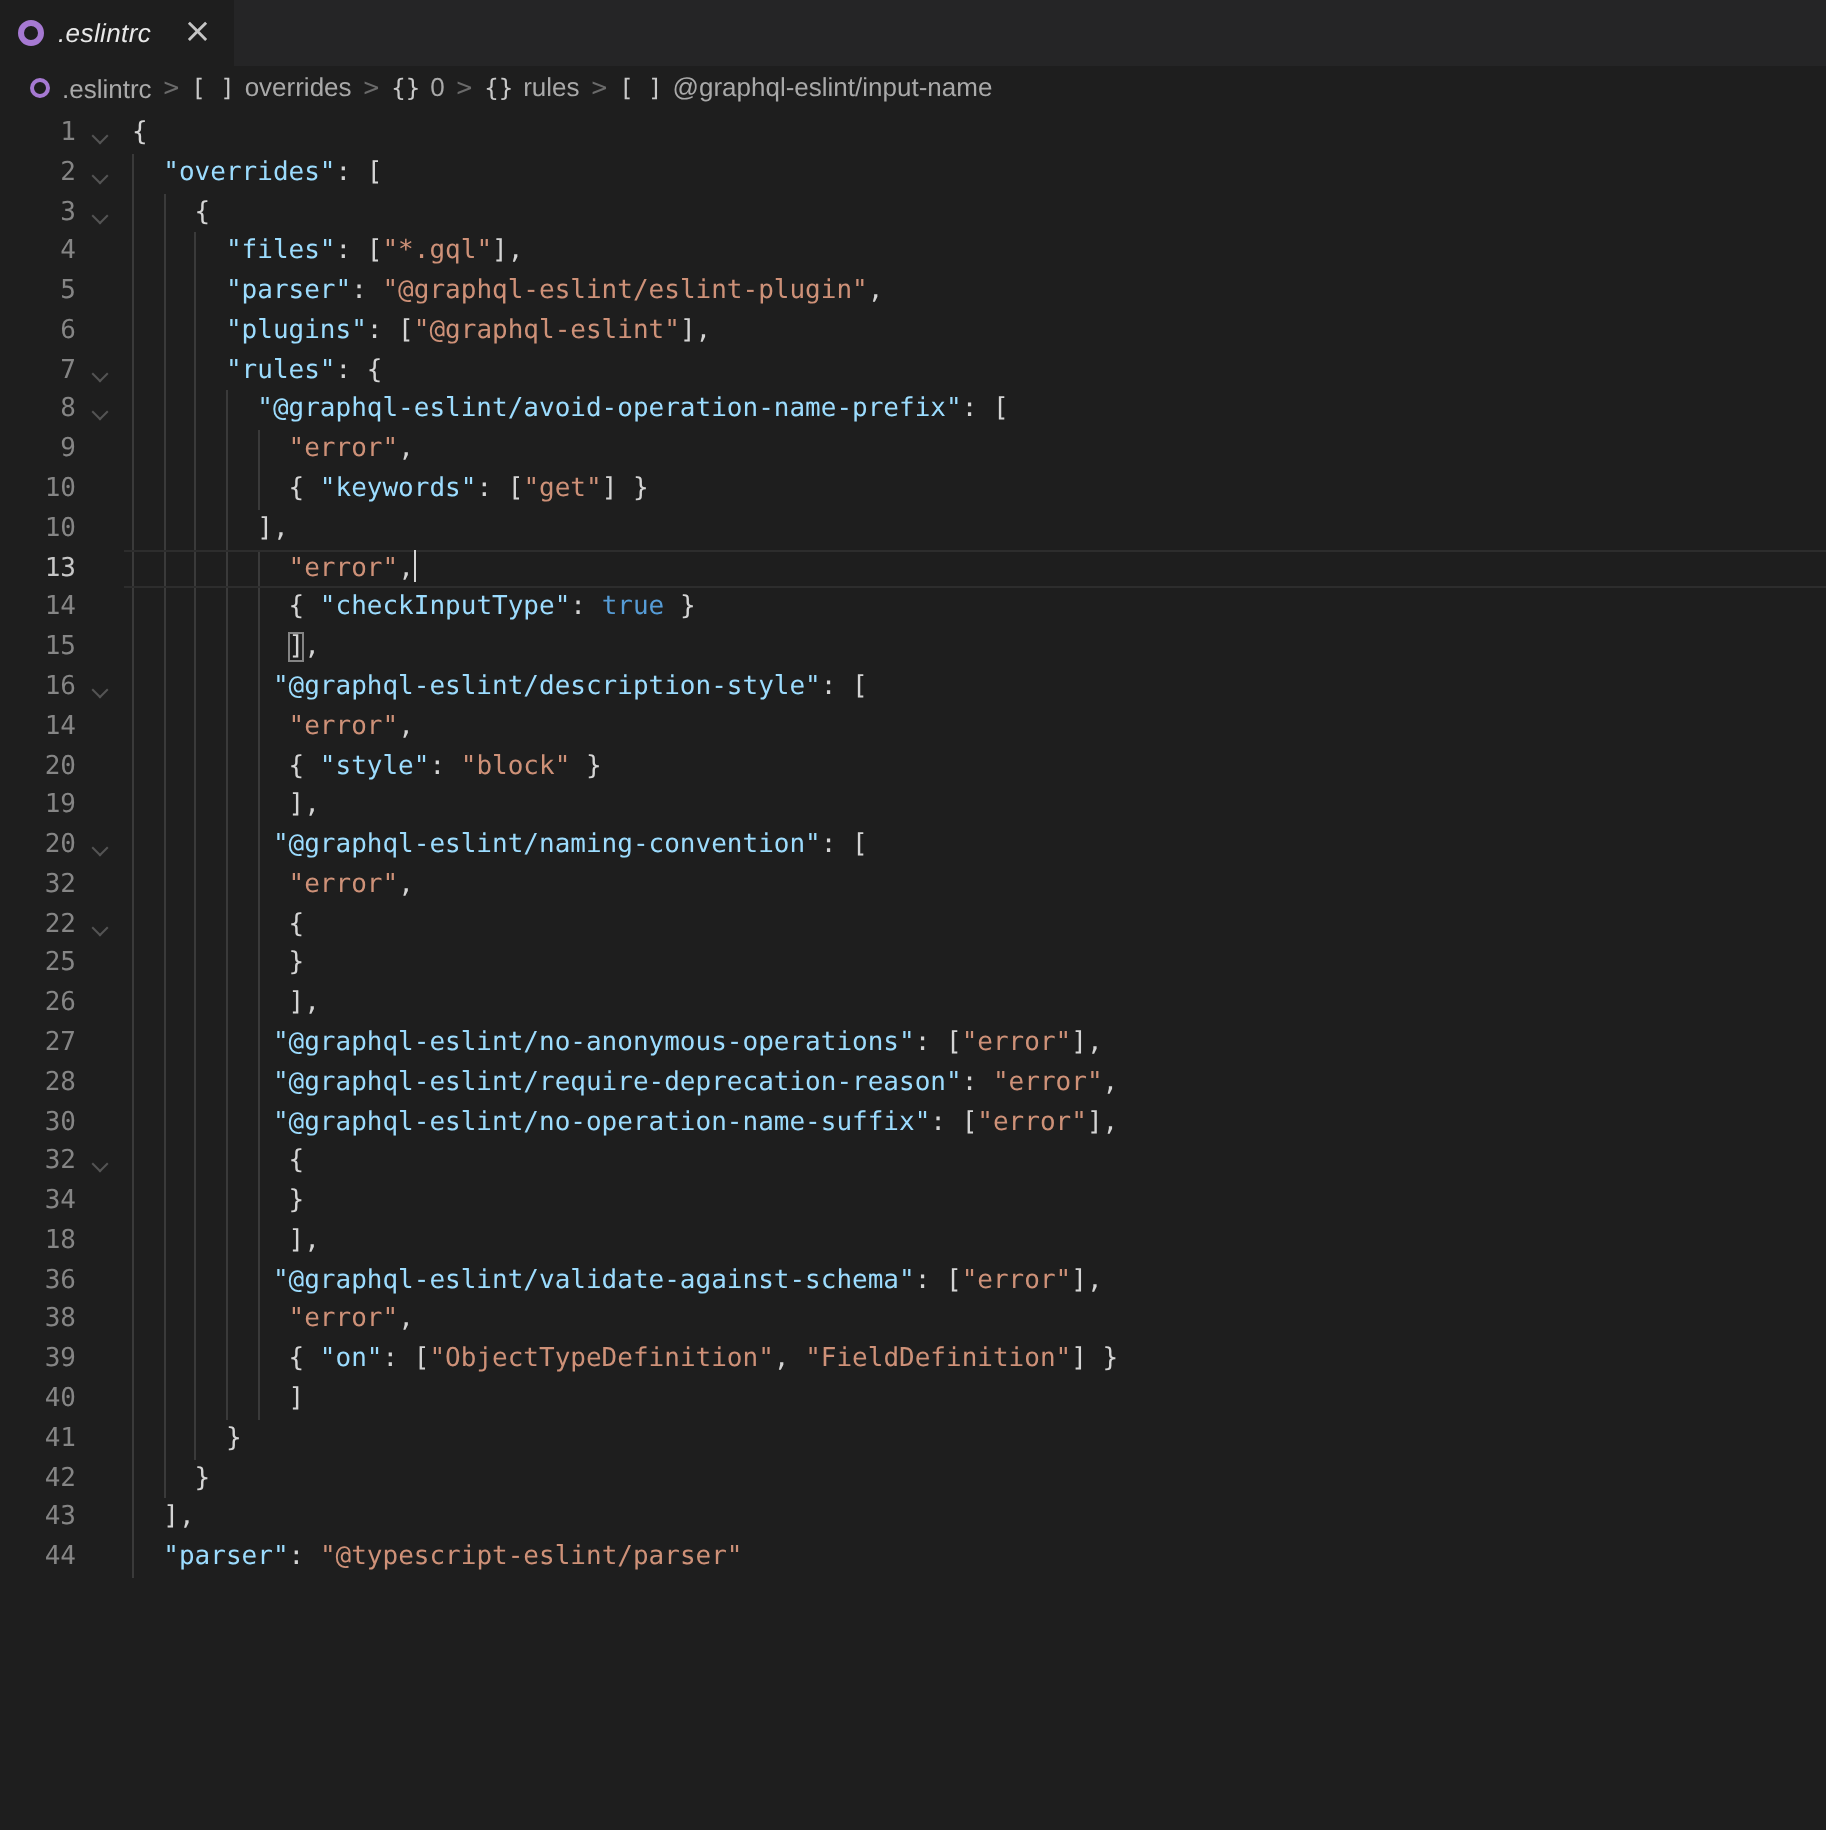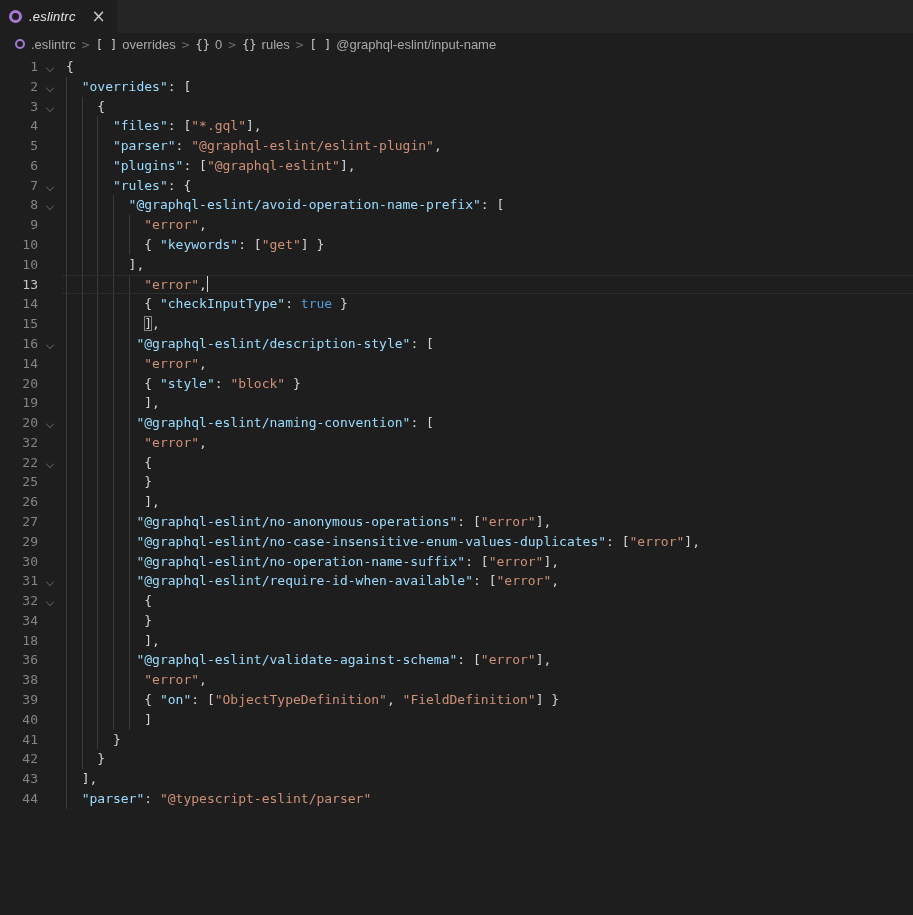--- a/index.html
+++ b/index.html
@@ -269,48 +269,38 @@
     <div class="row">
       <span class="ln">27</span>
       <div class="guide" style="left: 66px;"></div>
       <div class="guide" style="left: 81.652px;"></div>
       <div class="guide" style="left: 97.304px;"></div>
       <div class="guide" style="left: 112.956px;"></div>
       <div class="guide" style="left: 128.608px;"></div>
       <span class="code"><span class="tk-k">         "@graphql-eslint/no-anonymous-operations"</span><span class="tk-p">: [</span><span class="tk-s">"error"</span><span class="tk-p">],</span></span>
     </div>
     <div class="row">
-      <span class="ln">29</span>
-      <div class="guide" style="left: 66px;"></div>
-      <div class="guide" style="left: 81.652px;"></div>
-      <div class="guide" style="left: 97.304px;"></div>
-      <div class="guide" style="left: 112.956px;"></div>
-      <div class="guide" style="left: 128.608px;"></div>
-      <span class="code"><span class="tk-k">         "@graphql-eslint/no-case-insensitive-enum-values-duplicates"</span><span class="tk-p">: [</span><span class="tk-s">"error"</span><span class="tk-p">],</span></span>
+      <span class="ln">28</span>
+      <div class="guide" style="left: 66px;"></div>
+      <div class="guide" style="left: 81.652px;"></div>
+      <div class="guide" style="left: 97.304px;"></div>
+      <div class="guide" style="left: 112.956px;"></div>
+      <div class="guide" style="left: 128.608px;"></div>
+      <span class="code"><span class="tk-k">         "@graphql-eslint/require-deprecation-reason"</span><span class="tk-p">: </span><span class="tk-s">"error"</span><span class="tk-p">,</span></span>
     </div>
     <div class="row">
       <span class="ln">30</span>
       <div class="guide" style="left: 66px;"></div>
       <div class="guide" style="left: 81.652px;"></div>
       <div class="guide" style="left: 97.304px;"></div>
       <div class="guide" style="left: 112.956px;"></div>
       <div class="guide" style="left: 128.608px;"></div>
       <span class="code"><span class="tk-k">         "@graphql-eslint/no-operation-name-suffix"</span><span class="tk-p">: [</span><span class="tk-s">"error"</span><span class="tk-p">],</span></span>
     </div>
     <div class="row">
-      <span class="ln">31</span>
-      <span class="fold"></span>
-      <div class="guide" style="left: 66px;"></div>
-      <div class="guide" style="left: 81.652px;"></div>
-      <div class="guide" style="left: 97.304px;"></div>
-      <div class="guide" style="left: 112.956px;"></div>
-      <div class="guide" style="left: 128.608px;"></div>
-      <span class="code"><span class="tk-k">         "@graphql-eslint/require-id-when-available"</span><span class="tk-p">: [</span><span class="tk-s">"error"</span><span class="tk-p">,</span></span>
-    </div>
-    <div class="row">
       <span class="ln">32</span>
       <span class="fold"></span>
       <div class="guide" style="left: 66px;"></div>
       <div class="guide" style="left: 81.652px;"></div>
       <div class="guide" style="left: 97.304px;"></div>
       <div class="guide" style="left: 112.956px;"></div>
       <div class="guide" style="left: 128.608px;"></div>
       <span class="code"><span class="tk-p">          {</span></span>
     </div>
     <div class="row">

